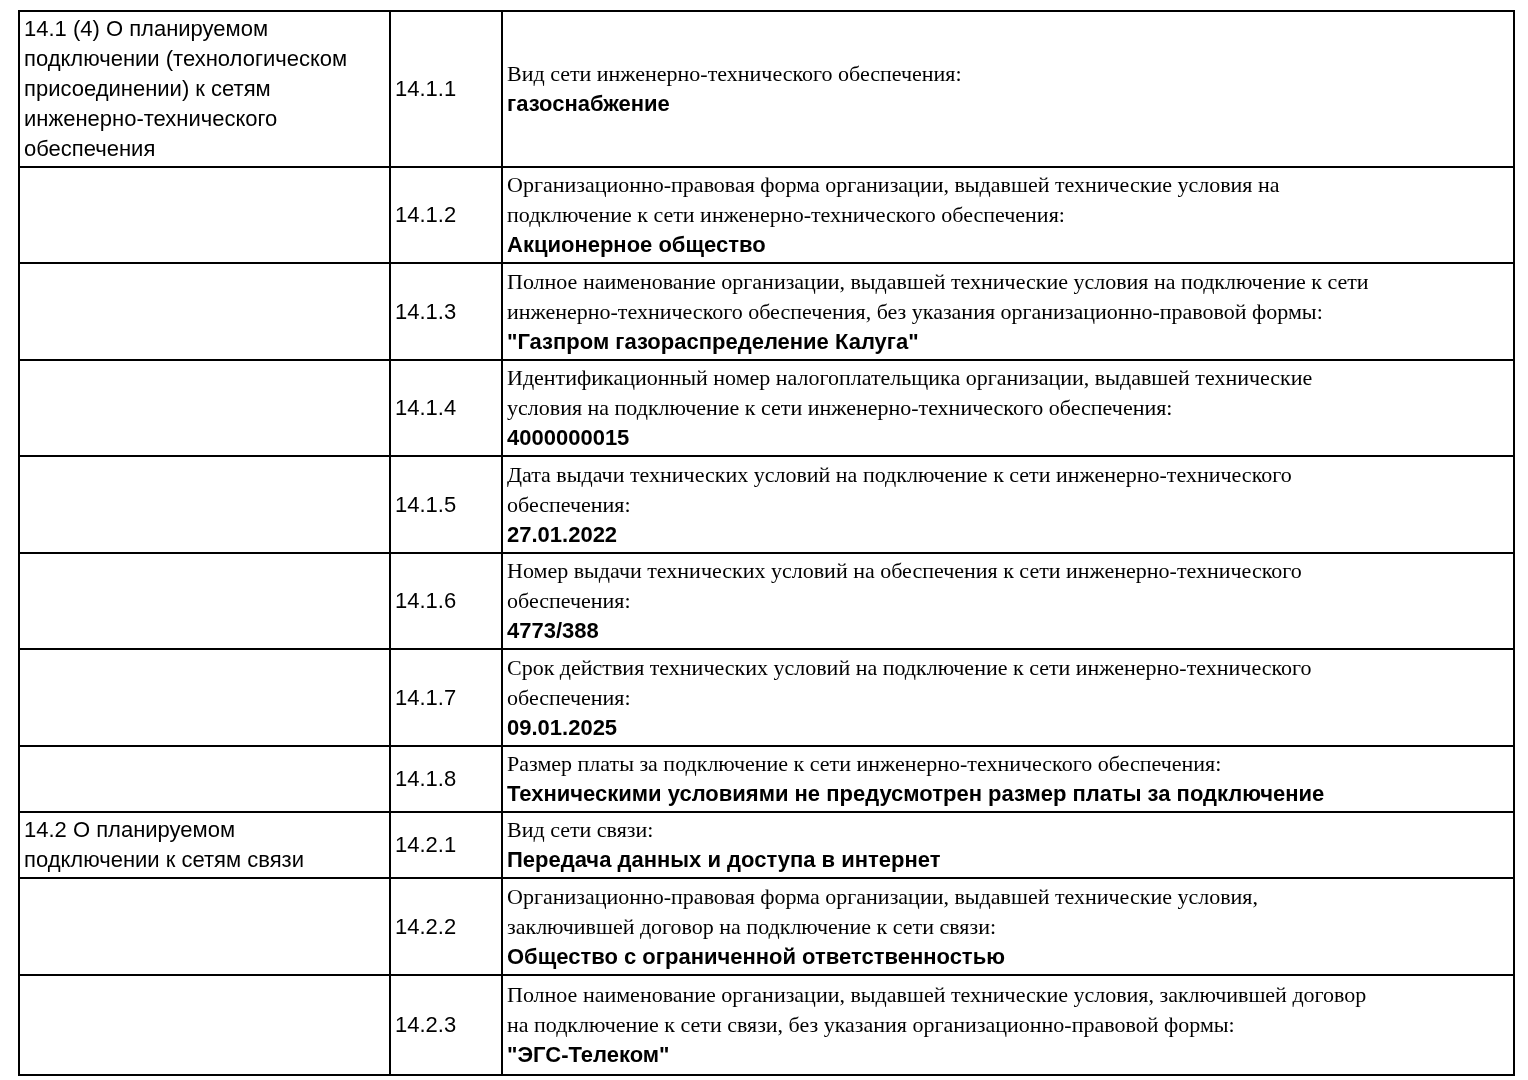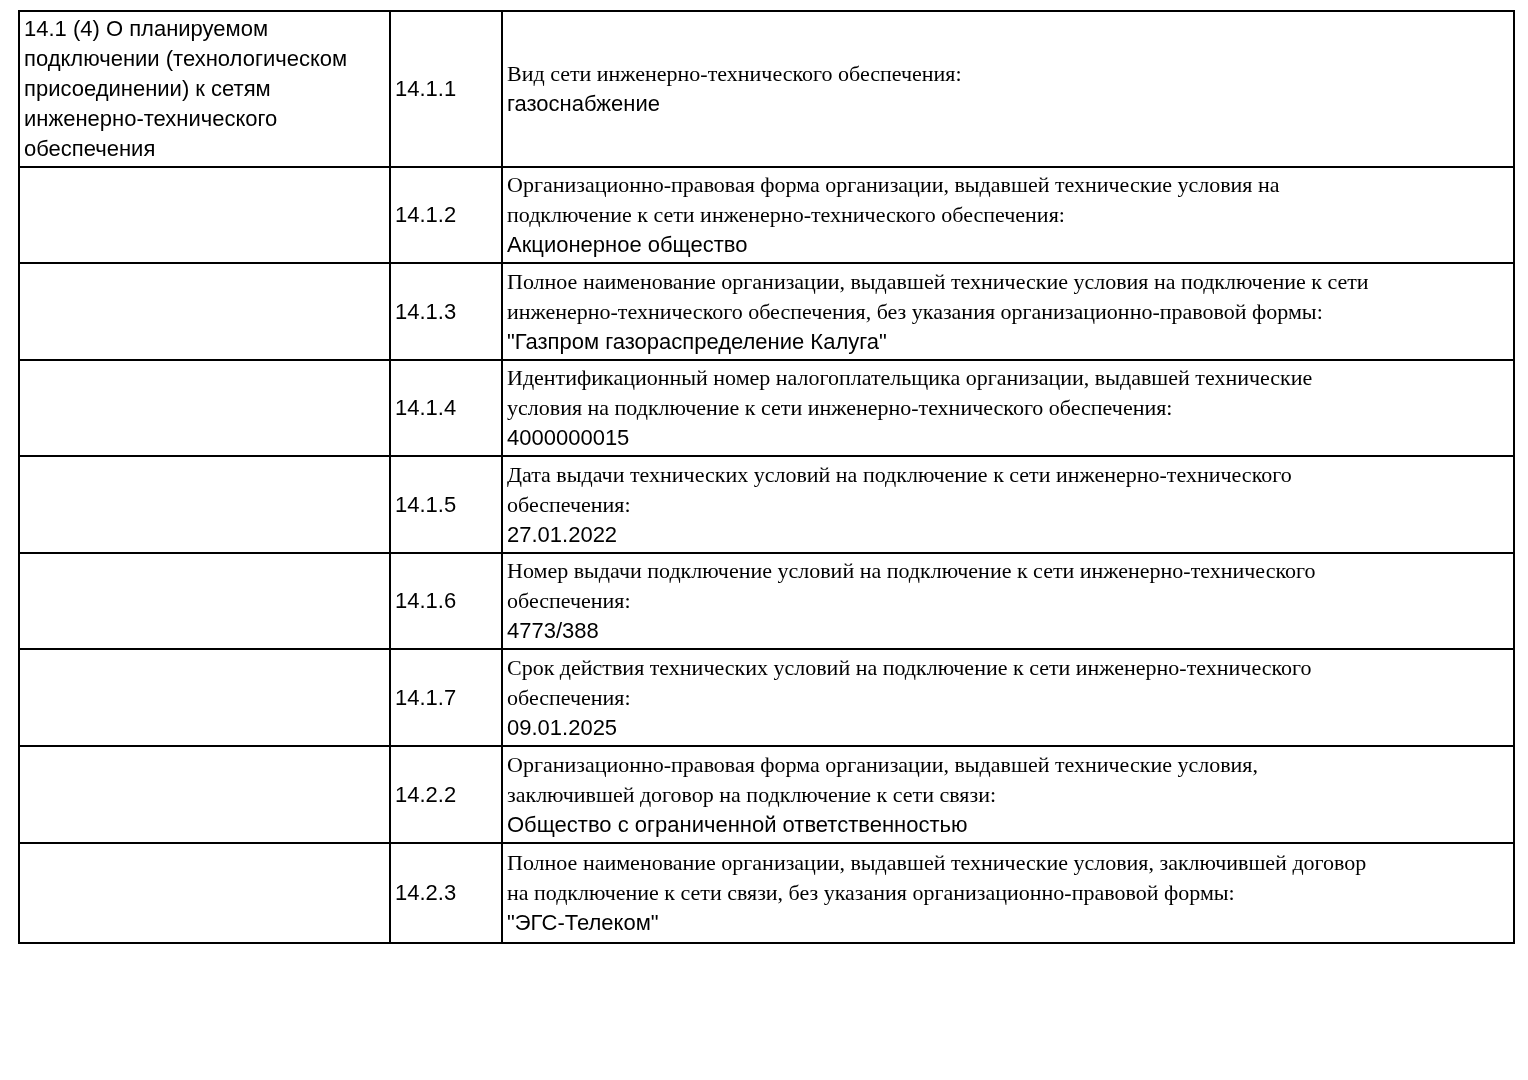--- a/index.html
+++ b/index.html
@@ -40,21 +40,21 @@
   }
   td.c-num {
     padding-left: 7px;
     white-space: nowrap;
   }
   td.c-content .lbl {
     white-space: pre-line;
     font-family: Liberation Serif, serif;
   }
   td.c-content .val {
-    font-weight: normal;
+    font-weight: bold;
     white-space: pre-line;
   }
 
   tr.h152 { height: 152px; }
   tr.h96a { height: 96px; }
   tr.h97a { height: 97px; }
   tr.h95  { height: 95px; }
   tr.h65  { height: 65px; }
   tr.h100 { height: 100px; }
 </style>
@@ -132,39 +132,60 @@
           <div class="val">27.01.2022</div>
         </td>
       </tr>
 
       <tr class="h96a">
         <td class="c-section">
             <div></div>
           </td>
         <td class="c-num"><span>14.1.6</span></td>
         <td class="c-content">
-          <div class="lbl">Номер выдачи подключение условий на подключение к сети инженерно-технического
+          <div class="lbl">Номер выдачи технических условий на обеспечения к сети инженерно-технического
 обеспечения:</div>
           <div class="val">4773/388</div>
         </td>
       </tr>
 
       <tr class="h97a">
         <td class="c-section">
             <div></div>
           </td>
         <td class="c-num"><span>14.1.7</span></td>
         <td class="c-content">
           <div class="lbl">Срок действия технических условий на подключение к сети инженерно-технического
 обеспечения:</div>
           <div class="val">09.01.2025</div>
         </td>
       </tr>
 
-
+      <tr class="h65">
+        <td class="c-section">
+            <div></div>
+          </td>
+        <td class="c-num"><span>14.1.8</span></td>
+        <td class="c-content">
+          <div class="lbl">Размер платы за подключение к сети инженерно-технического обеспечения:</div>
+          <div class="val">Техническими условиями не предусмотрен размер платы за подключение</div>
+        </td>
+      </tr>
+
+      <tr class="h65">
+        <td class="c-section">
+            <div>14.2 О планируемом
+подключении к сетям связи</div>
+          </td>
+        <td class="c-num"><span>14.2.1</span></td>
+        <td class="c-content">
+          <div class="lbl">Вид сети связи:</div>
+          <div class="val">Передача данных и доступа в интернет</div>
+        </td>
+      </tr>
 
       <tr class="h97a">
         <td class="c-section">
             <div></div>
           </td>
         <td class="c-num"><span>14.2.2</span></td>
         <td class="c-content">
           <div class="lbl">Организационно-правовая форма организации, выдавшей технические условия,
 заключившей договор на подключение к сети связи:</div>
           <div class="val">Общество с ограниченной ответственностью</div>

